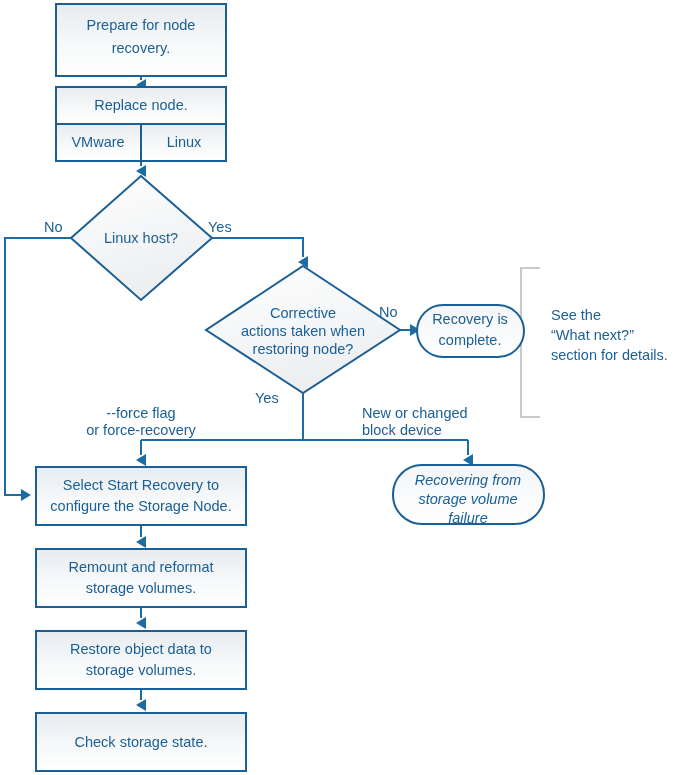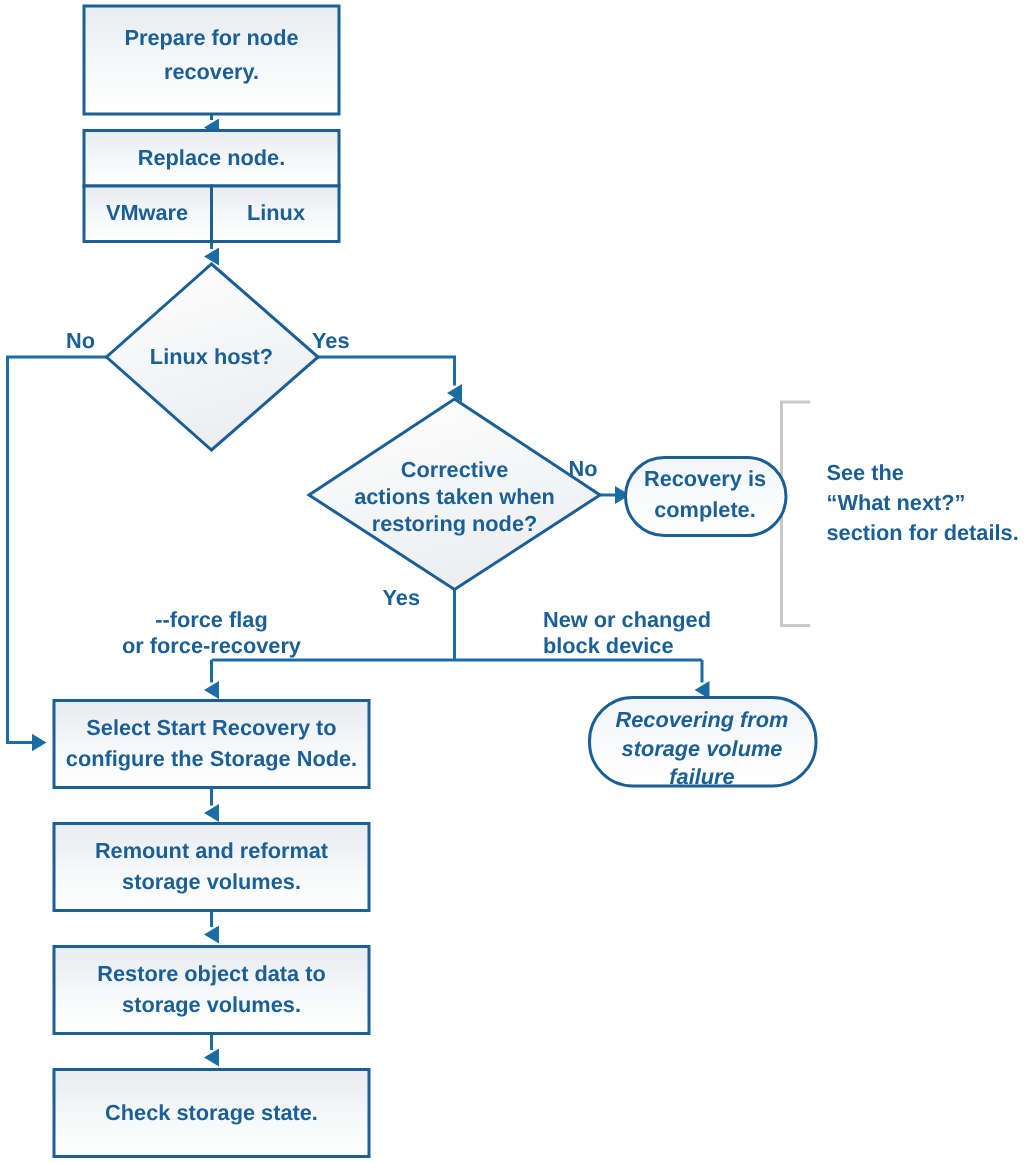--- a/index.html
+++ b/index.html
@@ -13,21 +13,20 @@
     position: relative;
     overflow: hidden;
     font-family: "Liberation Sans", sans-serif;
   }
   #flow-root {
     position: absolute;
     left: 0;
     top: 0;
     width: 683px;
     height: 775px;
-    font-weight: bold;
   }
   svg#flow-svg {
     position: absolute;
     left: 0;
     top: 0;
     width: 683px;
     height: 775px;
   }
   .node-text {
     font-family: "Liberation Sans", sans-serif;

